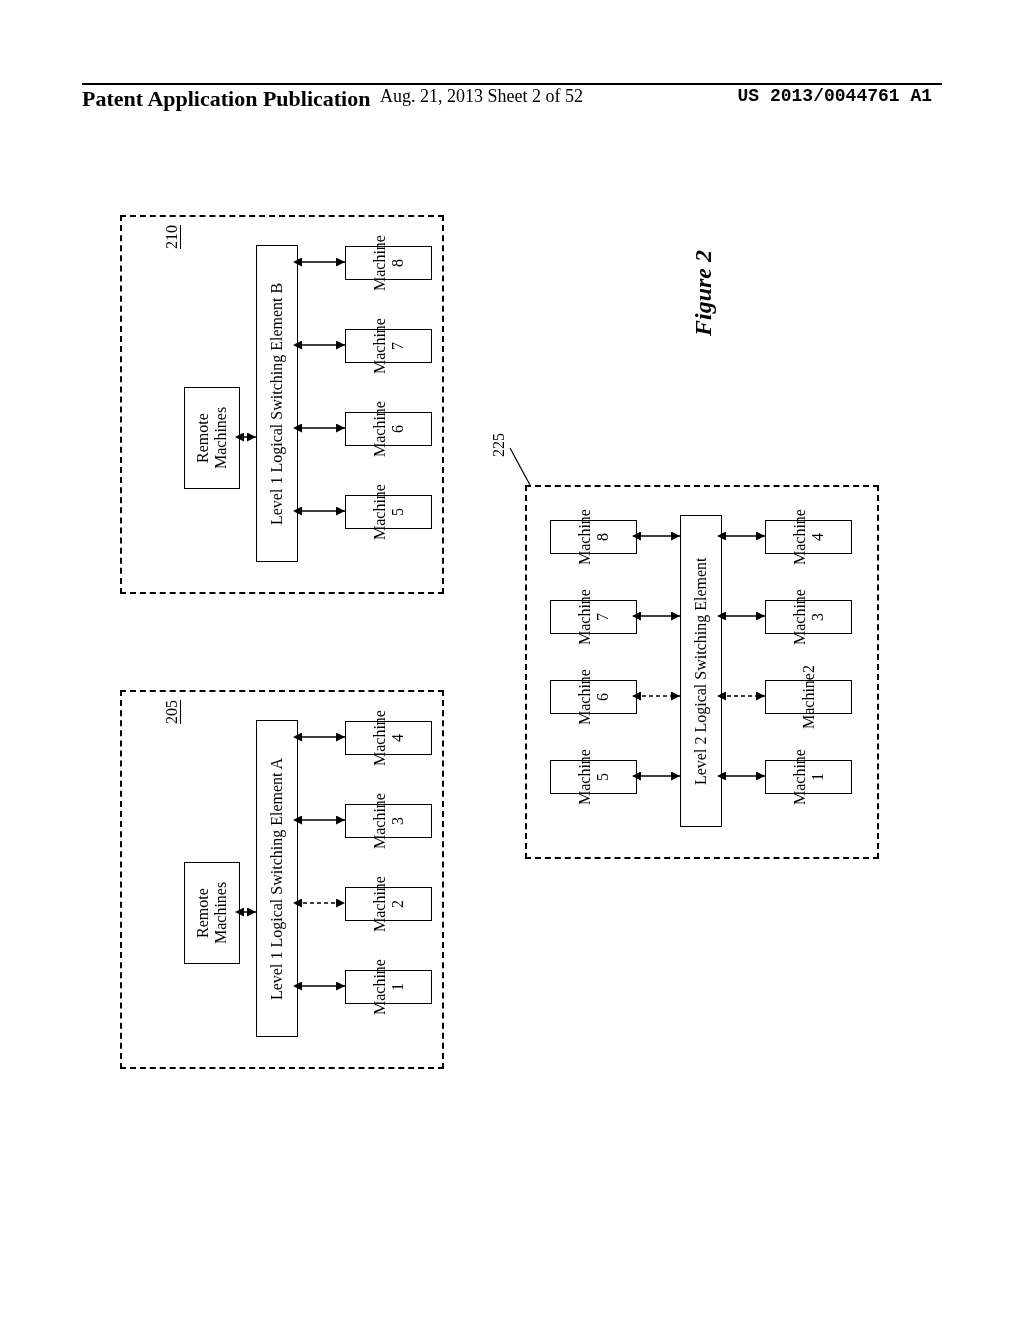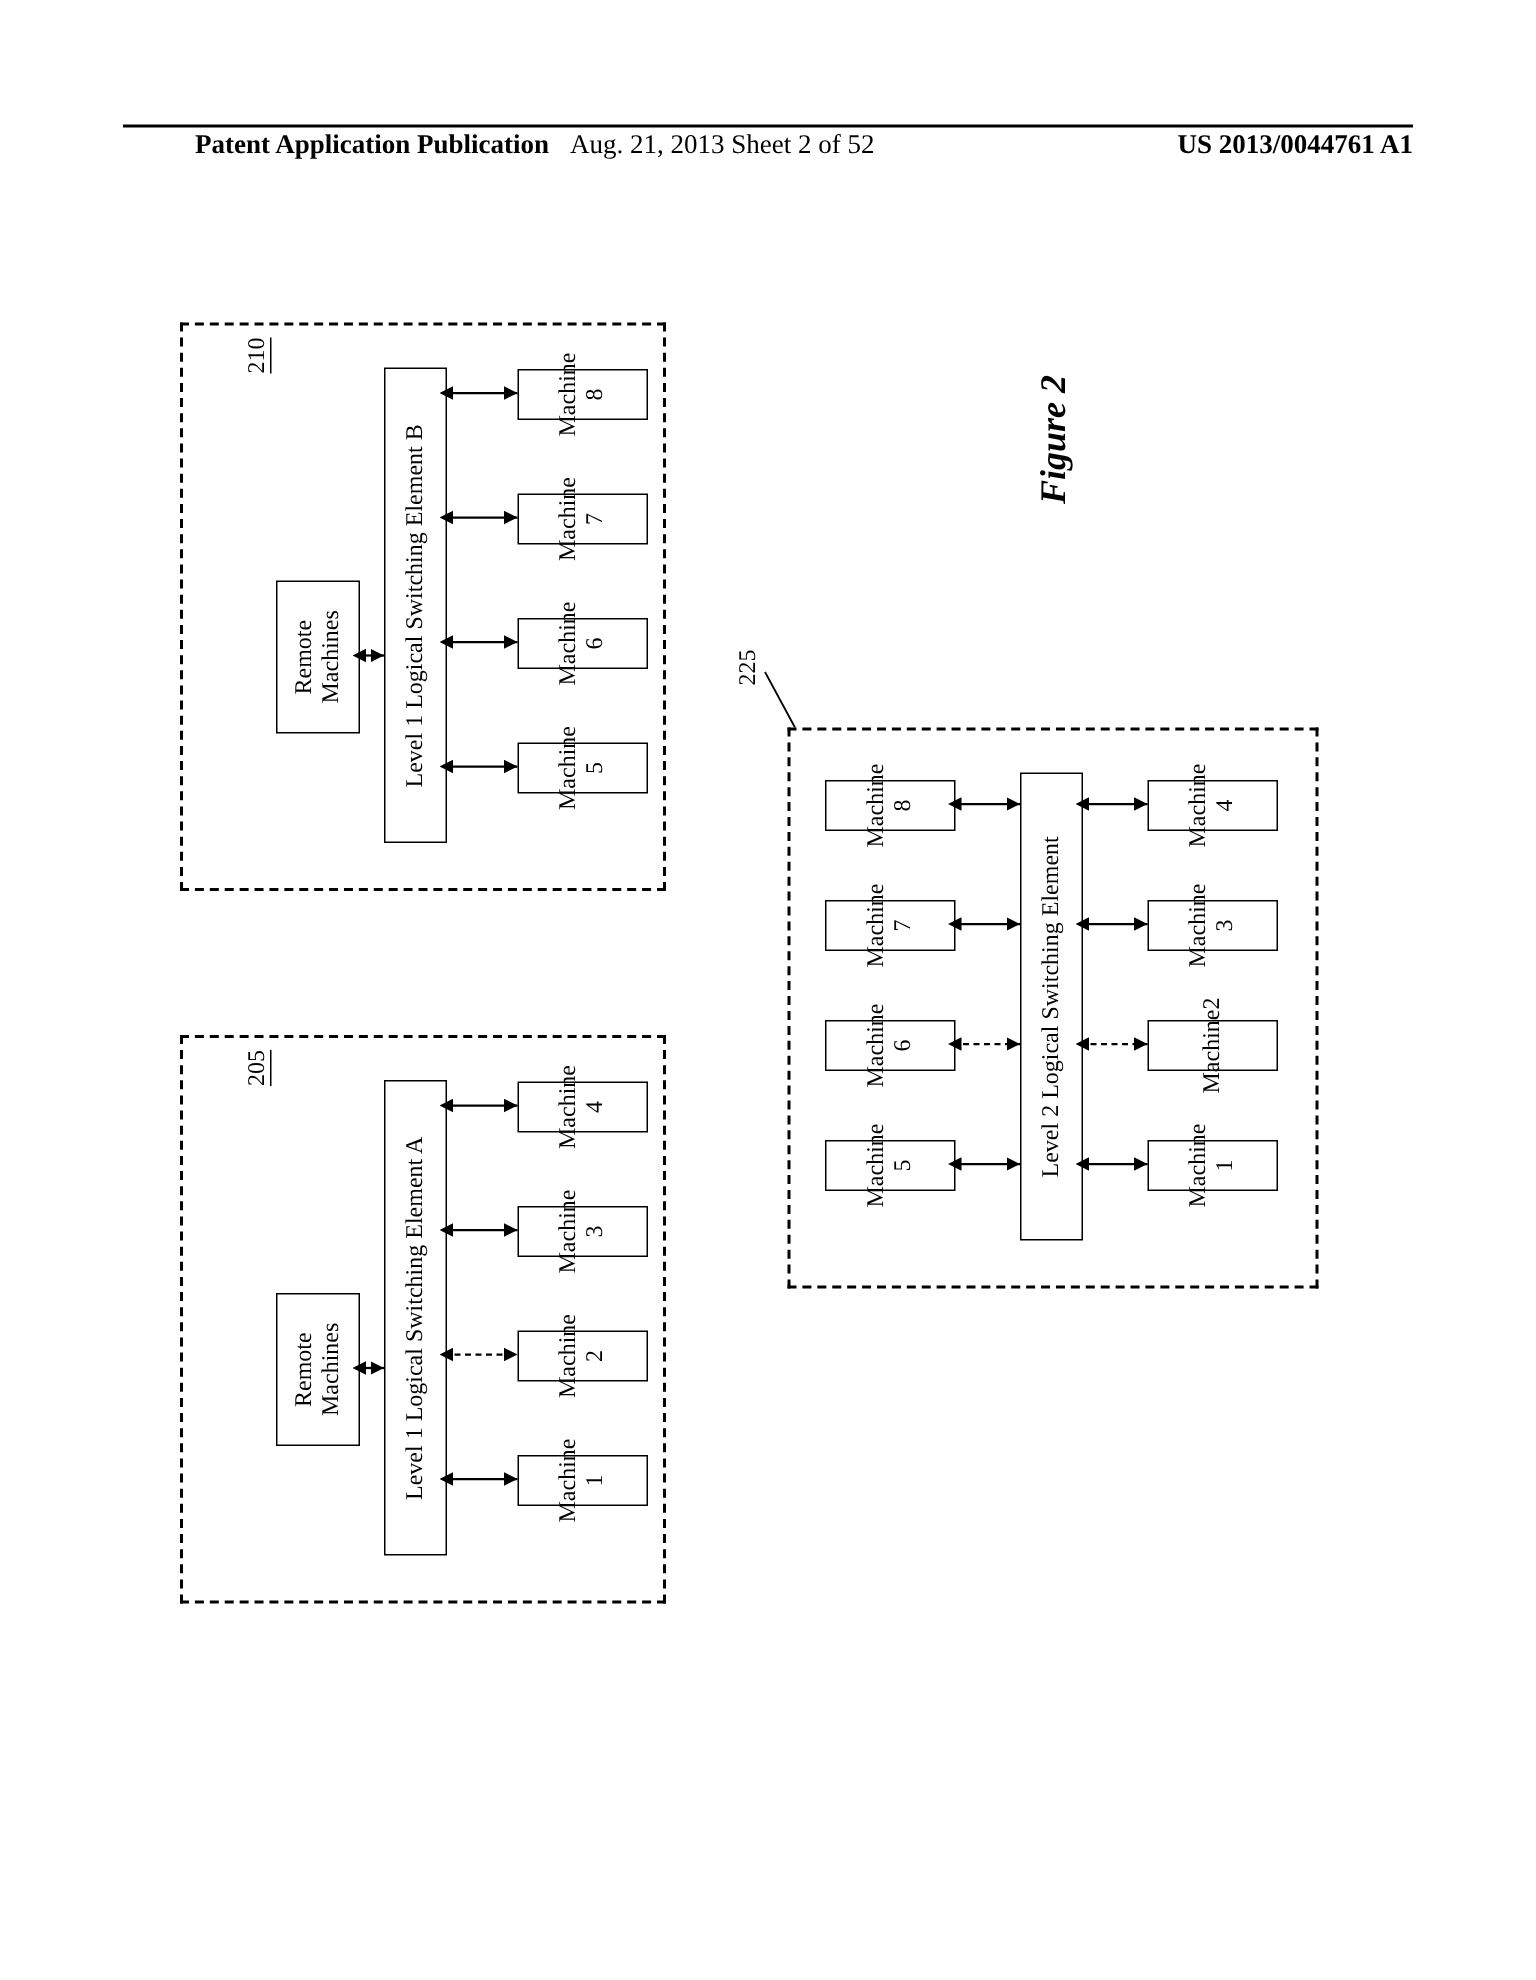--- a/index.html
+++ b/index.html
@@ -18,36 +18,36 @@
     left: 82px;
     width: 860px;
     border: none;
     border-top: 2px solid #000;
     margin: 0;
   }
   .header-left {
     position: absolute;
     top: 86px;
     left: 82px;
-    font-size: 18px;
+    font-size: 22px;
     font-weight: bold;
-    margin-left: 48px;
   }
   .header-mid {
     position: absolute;
     top: 86px;
     left: 380px;
     font-size: 18px;
   }
   .header-right {
     position: absolute;
     top: 86px;
-    right: 82px;
+    right: 92px;
     font-size: 18px;
     font-weight: bold;
+    font-family: Liberation Mono, monospace;
   }
 
   .figure-area {
     position: absolute;
     top: 190px;
     left: 120px;
     width: 780px;
     height: 900px;
     transform: rotate(0deg);
   }

